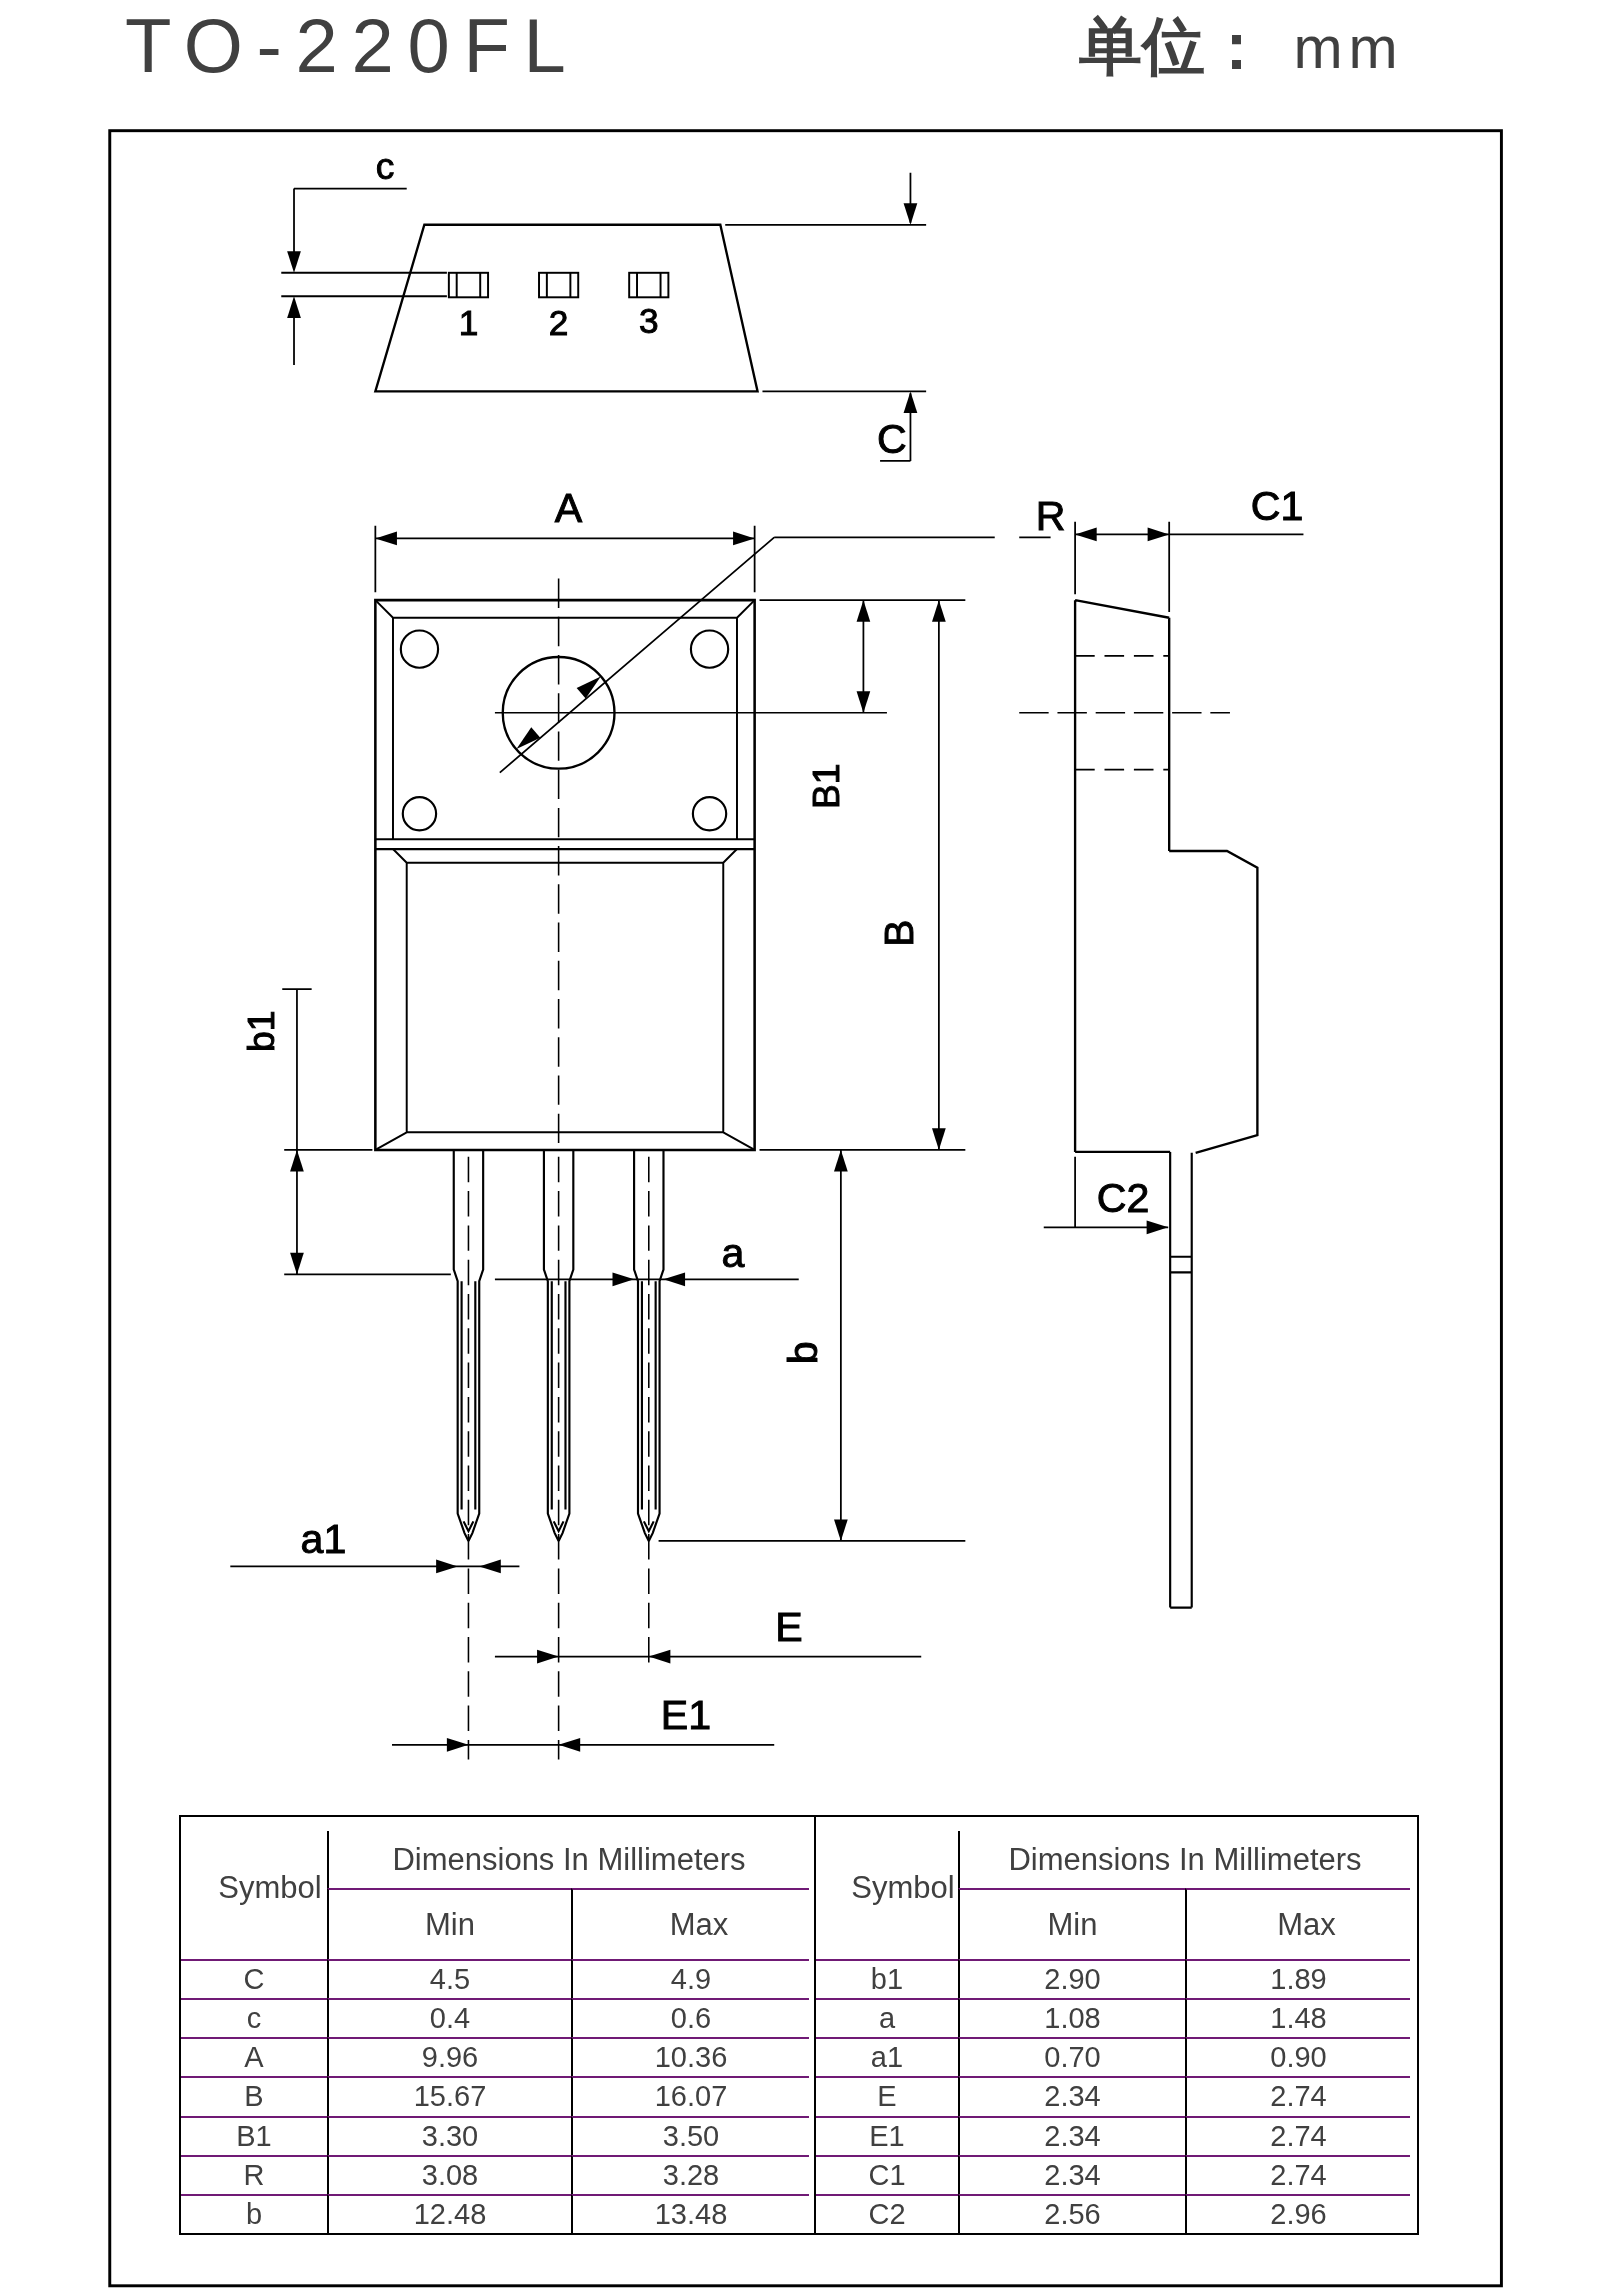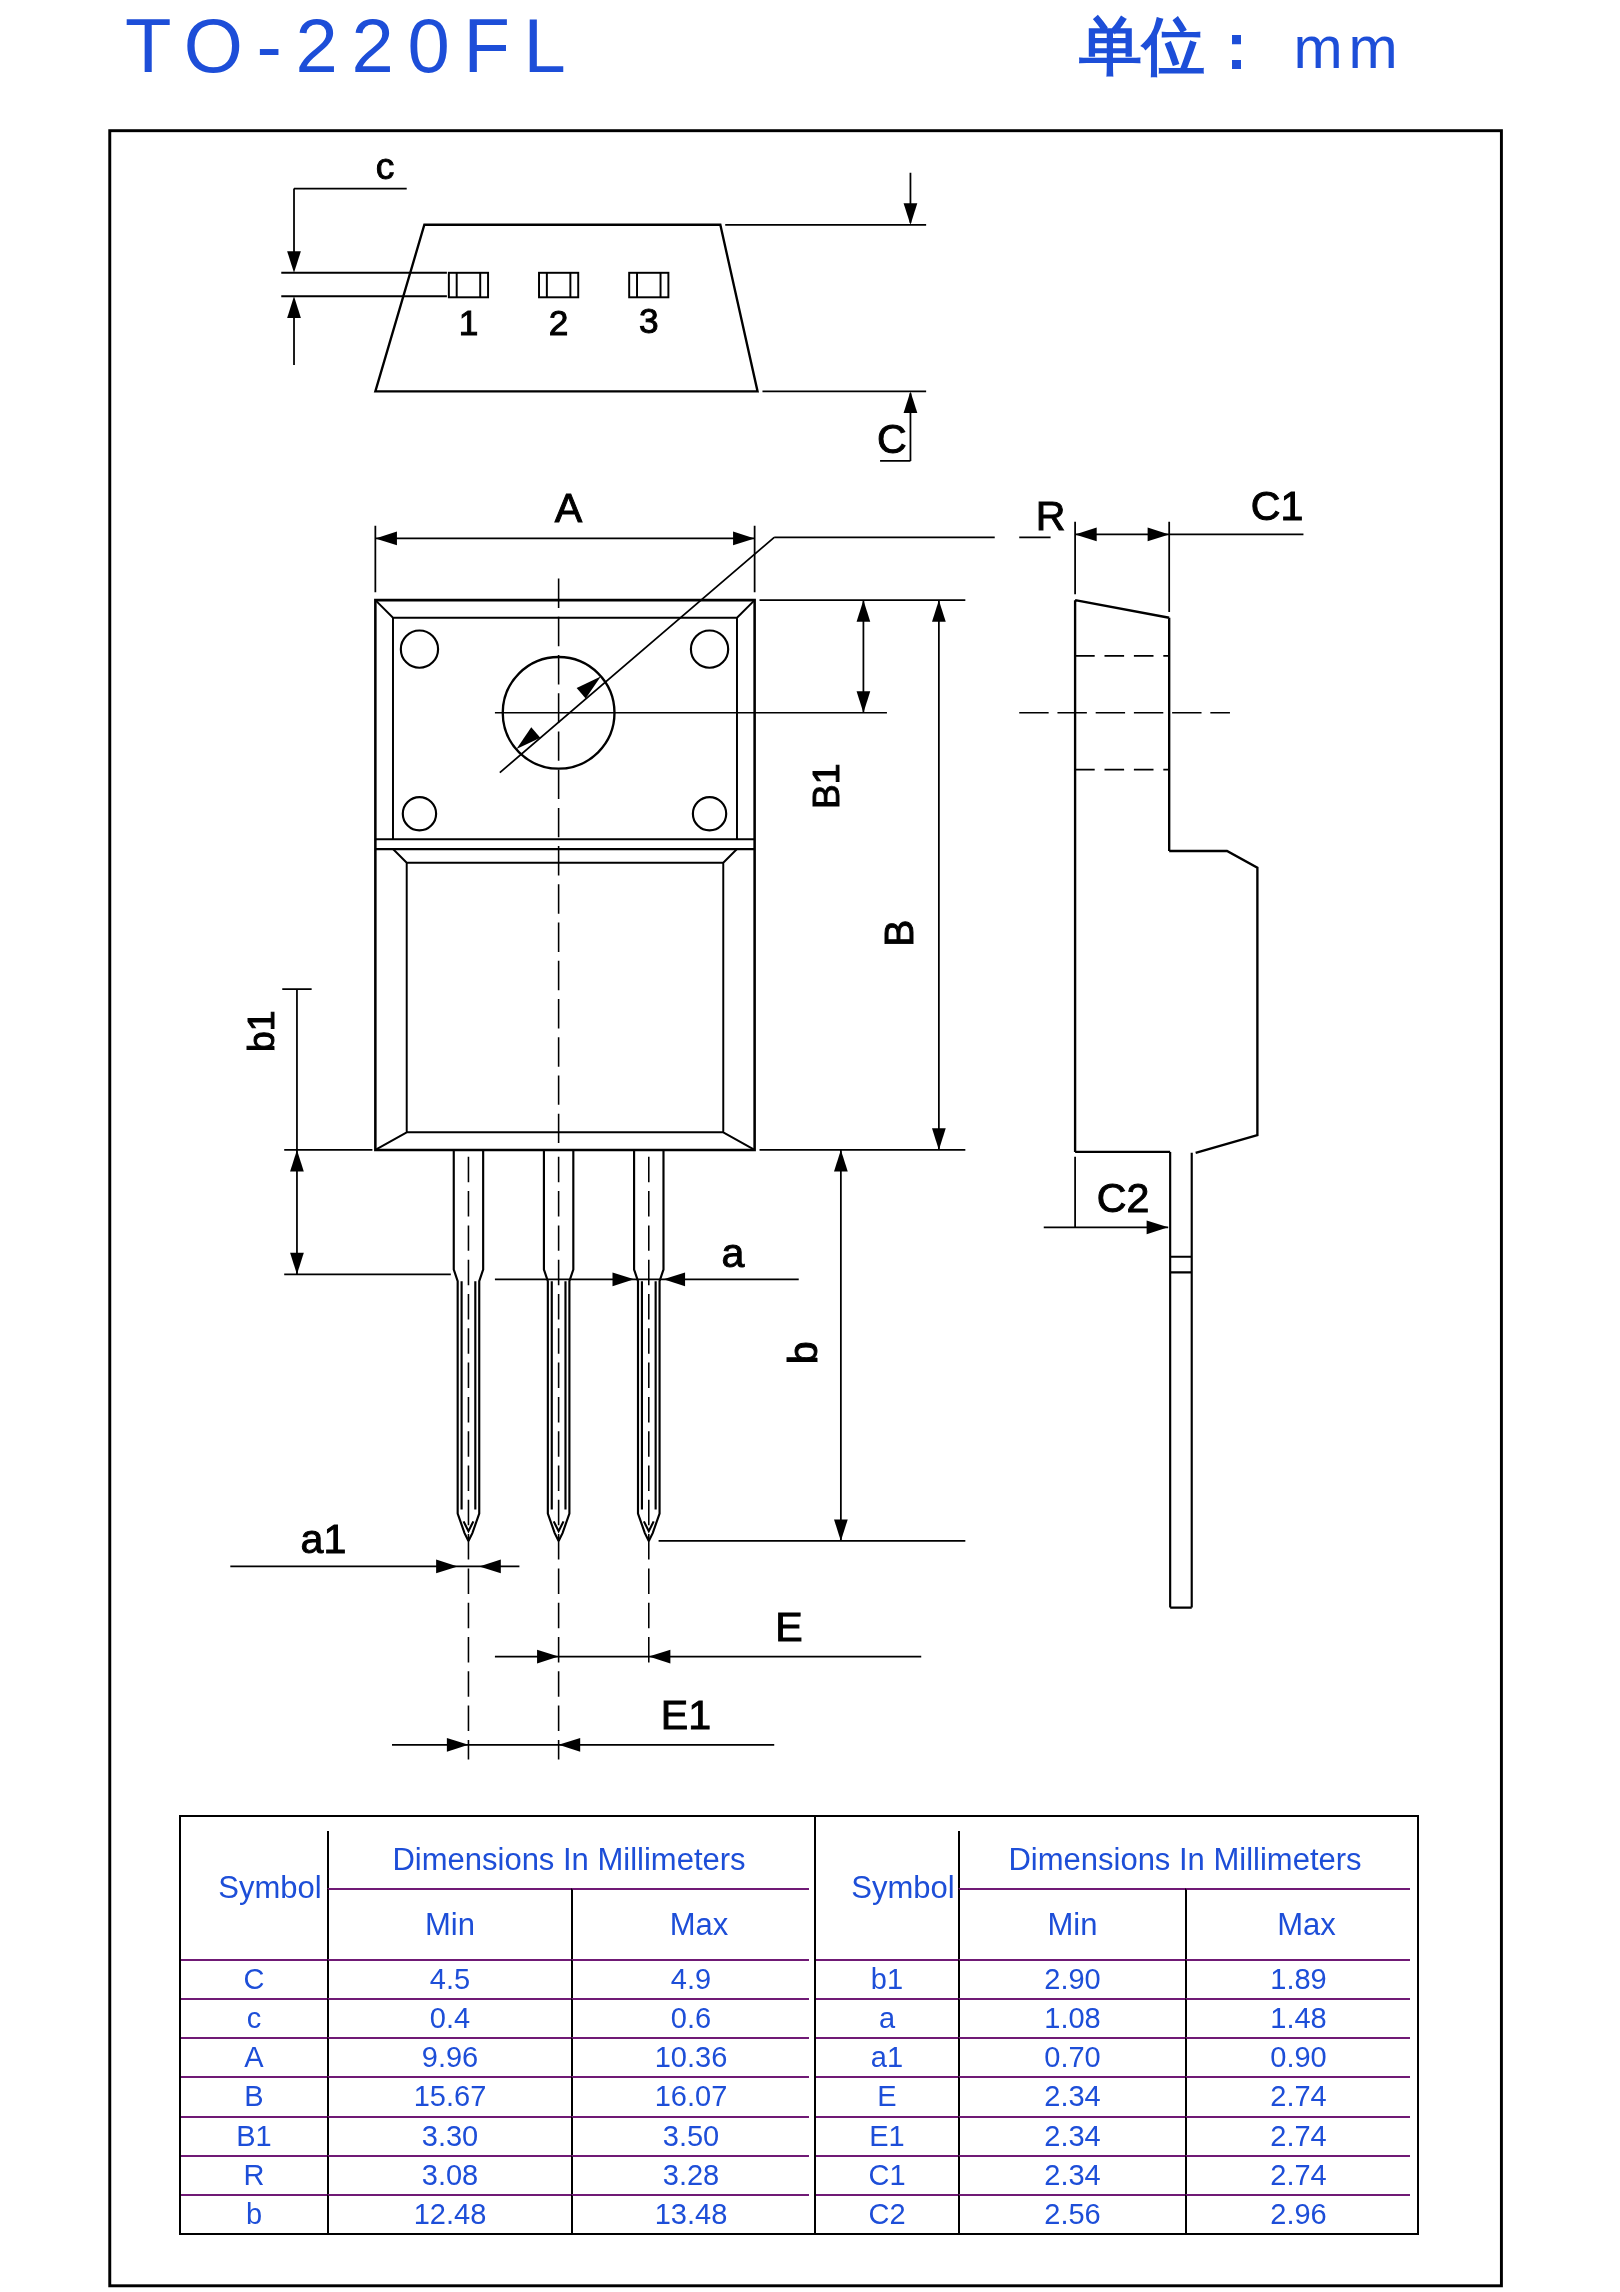--- a/index.html
+++ b/index.html
@@ -1,17 +1,17 @@
 <!DOCTYPE html>
 <html><head>
 <meta charset="utf-8">
 <style>
   html,body{margin:0;padding:0;background:#fff;}
   #page{position:relative;width:1620px;height:2293px;background:#ffffff;overflow:hidden;
-        font-family:"Liberation Sans",sans-serif;color:#1d4ed8;}
+        font-family:"Liberation Sans",sans-serif;color:#404040;}
   .title{position:absolute;left:125px;top:2px;font-size:76px;font-weight:400;
          letter-spacing:13.7px;white-space:nowrap;}
   .unit{position:absolute;left:1079px;top:3.9px;white-space:nowrap;}
   .unit .zh{font-family:"DejaVu Sans",sans-serif;font-weight:bold;font-size:63px;}
   .unit .mm{font-size:59px;font-weight:400;letter-spacing:5.9px;margin-left:25.5px;}
   svg{position:absolute;left:0;top:0;}
   svg text{font-family:"Liberation Sans",sans-serif;fill:#000;}
   .dimtxt{font-size:38px;}
   .dimtxt-lg{font-size:42px;}
   .pintxt{font-size:36px;}

